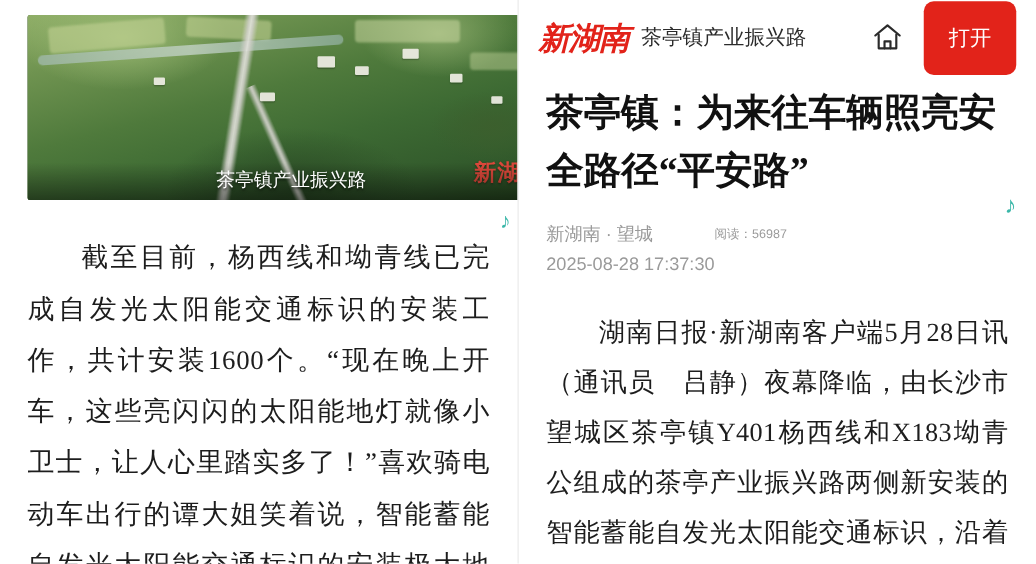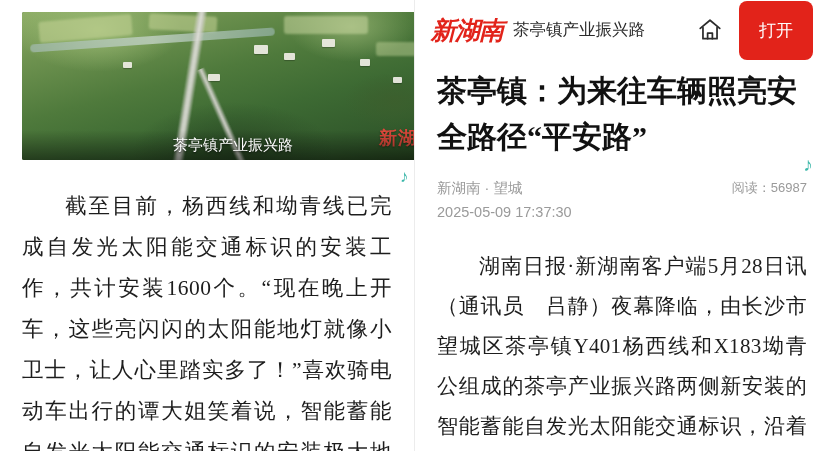--- a/index.html
+++ b/index.html
@@ -213,29 +213,29 @@
     font-size: 30px;
     line-height: 46px;
     color: #111111;
     letter-spacing: 0px;
   }
 
   .meta {
     margin: 16px 22px 0 22px;
     display: flex;
     align-items: flex-start;
-    justify-content: space-between;
+    justify-content: flex-start;
   }
   .meta-left {
     font-size: 14.5px;
     color: #9a9a9a;
     line-height: 24px;
   }
   .meta-right {
-    font-size: 13px;
+    font-size: 10px;
     color: #9a9a9a;
     line-height: 24px;
     white-space: nowrap;
   }
   .note-badge-right {
     position: absolute;
     right: 16px;
     top: 155px;
     color: #3bb7a9;
     font-size: 19px;
@@ -300,21 +300,21 @@
         </svg>
       </div>
       <button class="open-btn">打开</button>
     </div>
 
     <div class="headline">茶亭镇：为来往车辆照亮安全路径“平安路”</div>
 
     <div class="meta">
       <div class="meta-left">
         <div>新湖南 · 望城</div>
-        <div>2025-05-09 17:37:30</div>
+        <div>2025-08-28 17:37:30</div>
       </div>
       <div class="meta-right">阅读：56987</div>
     </div>
 
     <div class="note-badge-right">♪</div>
 
     <div class="right-body">湖南日报·新湖南客户端5月28日讯（通讯员　吕静）夜幕降临，由长沙市望城区茶亭镇Y401杨西线和X183坳青公组成的茶亭产业振兴路两侧新安装的智能蓄能自发光太阳能交通标识，沿着道路轮廓闪烁，为来往车辆照亮安全路径。近</div>
   </div>
 
 </div>

